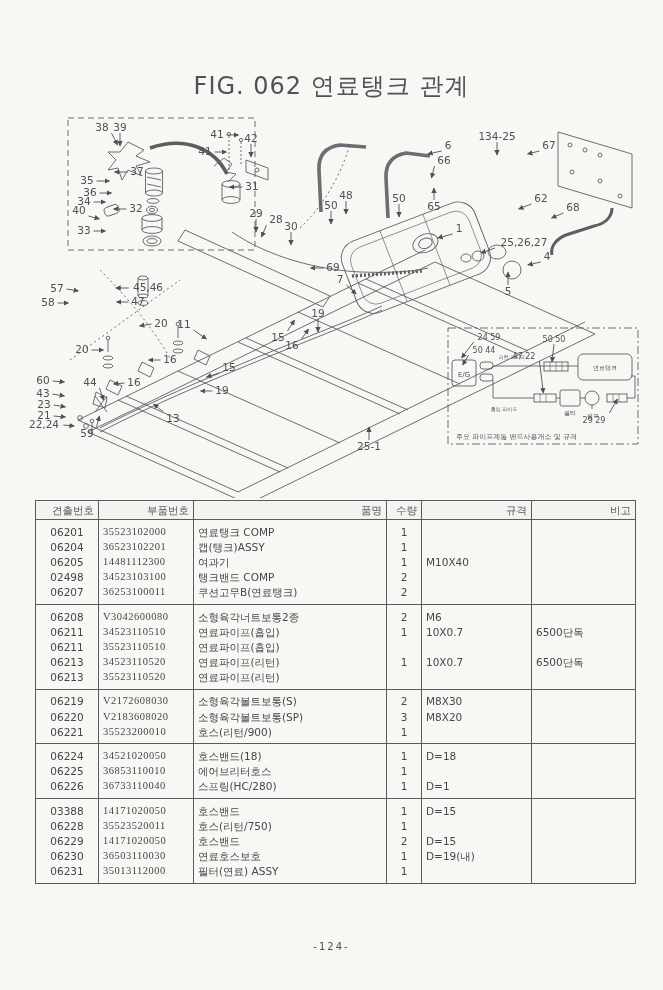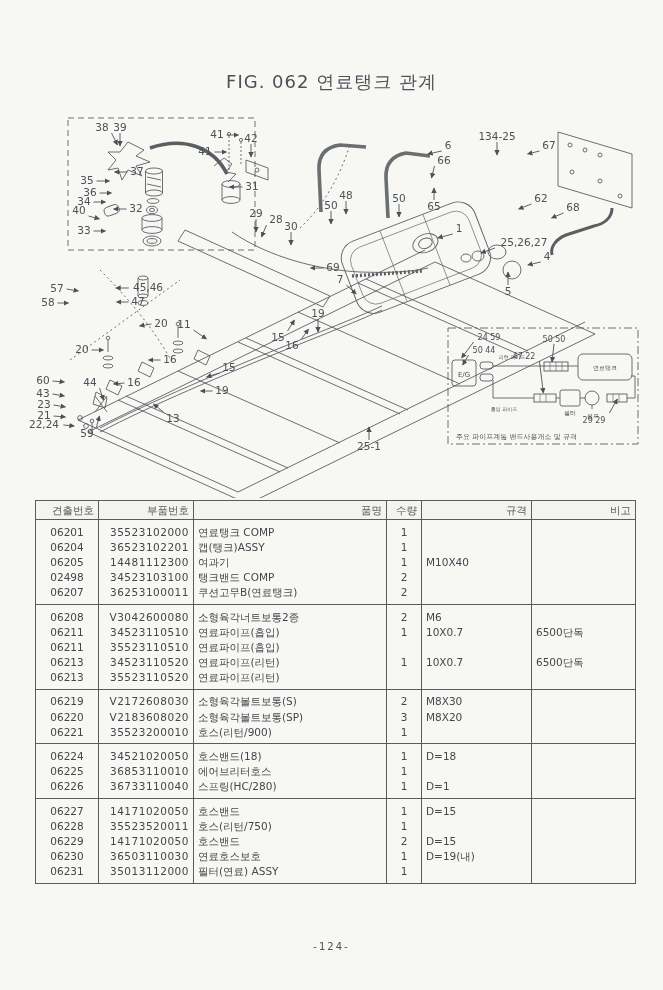--- a/index.html
+++ b/index.html
@@ -4,42 +4,42 @@
 <style>
   html,body{margin:0;padding:0;}
   body{
     width:663px;height:990px;position:relative;
     background:#f7f7f4;
     font-family:"DejaVu Sans", sans-serif;
     color:#42474d;overflow:hidden;
   }
   .fig-title{
     position:absolute;top:70px;left:0;width:100%;
-    text-align:center;font-size:18px;letter-spacing:1px;color:#4c5258;
+    text-align:center;font-size:24px;letter-spacing:1px;color:#4c5258;
   }
   .diagram-wrap{position:absolute;top:100px;left:0;width:663px;height:398px;}
   .parts-table{
     position:absolute;top:500px;left:35px;width:600px;
     border-collapse:collapse;font-size:10.5px;color:#42474d;
     border:1.4px solid #575c61;table-layout:fixed;
   }
   .parts-table th,.parts-table td{
     border-left:1px solid #575c61;
     padding:1px 4px;line-height:12px;height:13.2px;
     overflow:hidden;white-space:nowrap;font-weight:normal;
   }
   .parts-table thead th{
     border-bottom:1px solid #575c61;text-align:right;
     height:16px;color:#53585e;background:#f3f3ef;
   }
   .parts-table tbody{border-top:1px solid #575c61;}
   .parts-table tbody tr:first-child td{padding-top:5px;}
   .parts-table tbody tr:last-child td{padding-bottom:5px;}
   .parts-table td:nth-child(1),.parts-table td:nth-child(4){text-align:center;}
-  .parts-table td:nth-child(2){text-align:right;letter-spacing:.5px;}
+  .parts-table td:nth-child(2){text-align:left;letter-spacing:.5px;font-family:Liberation Serif, serif;}
   .parts-table td:nth-child(3),.parts-table td:nth-child(5),.parts-table td:nth-child(6){text-align:left;}
   .page-number{
     position:absolute;top:941px;left:0;width:100%;text-align:center;
     font-size:10px;letter-spacing:2px;color:#4c5258;
   }
   svg text{font-family:"DejaVu Sans", sans-serif;fill:#4c5157;}
 </style>
 </head>
 <body>
 
@@ -445,21 +445,21 @@
         <td>06226</td>
         <td>36733110040</td>
         <td>스프링(HC/280)</td>
         <td>1</td>
         <td>D=1</td>
         <td></td>
       </tr>
     </tbody>
     <tbody>
       <tr>
-        <td>06227</td>
+        <td>03388</td>
         <td>14171020050</td>
         <td>호스밴드</td>
         <td>1</td>
         <td>D=15</td>
         <td></td>
       </tr>
       <tr>
         <td>06228</td>
         <td>35523520011</td>
         <td>호스(리턴/750)</td>

